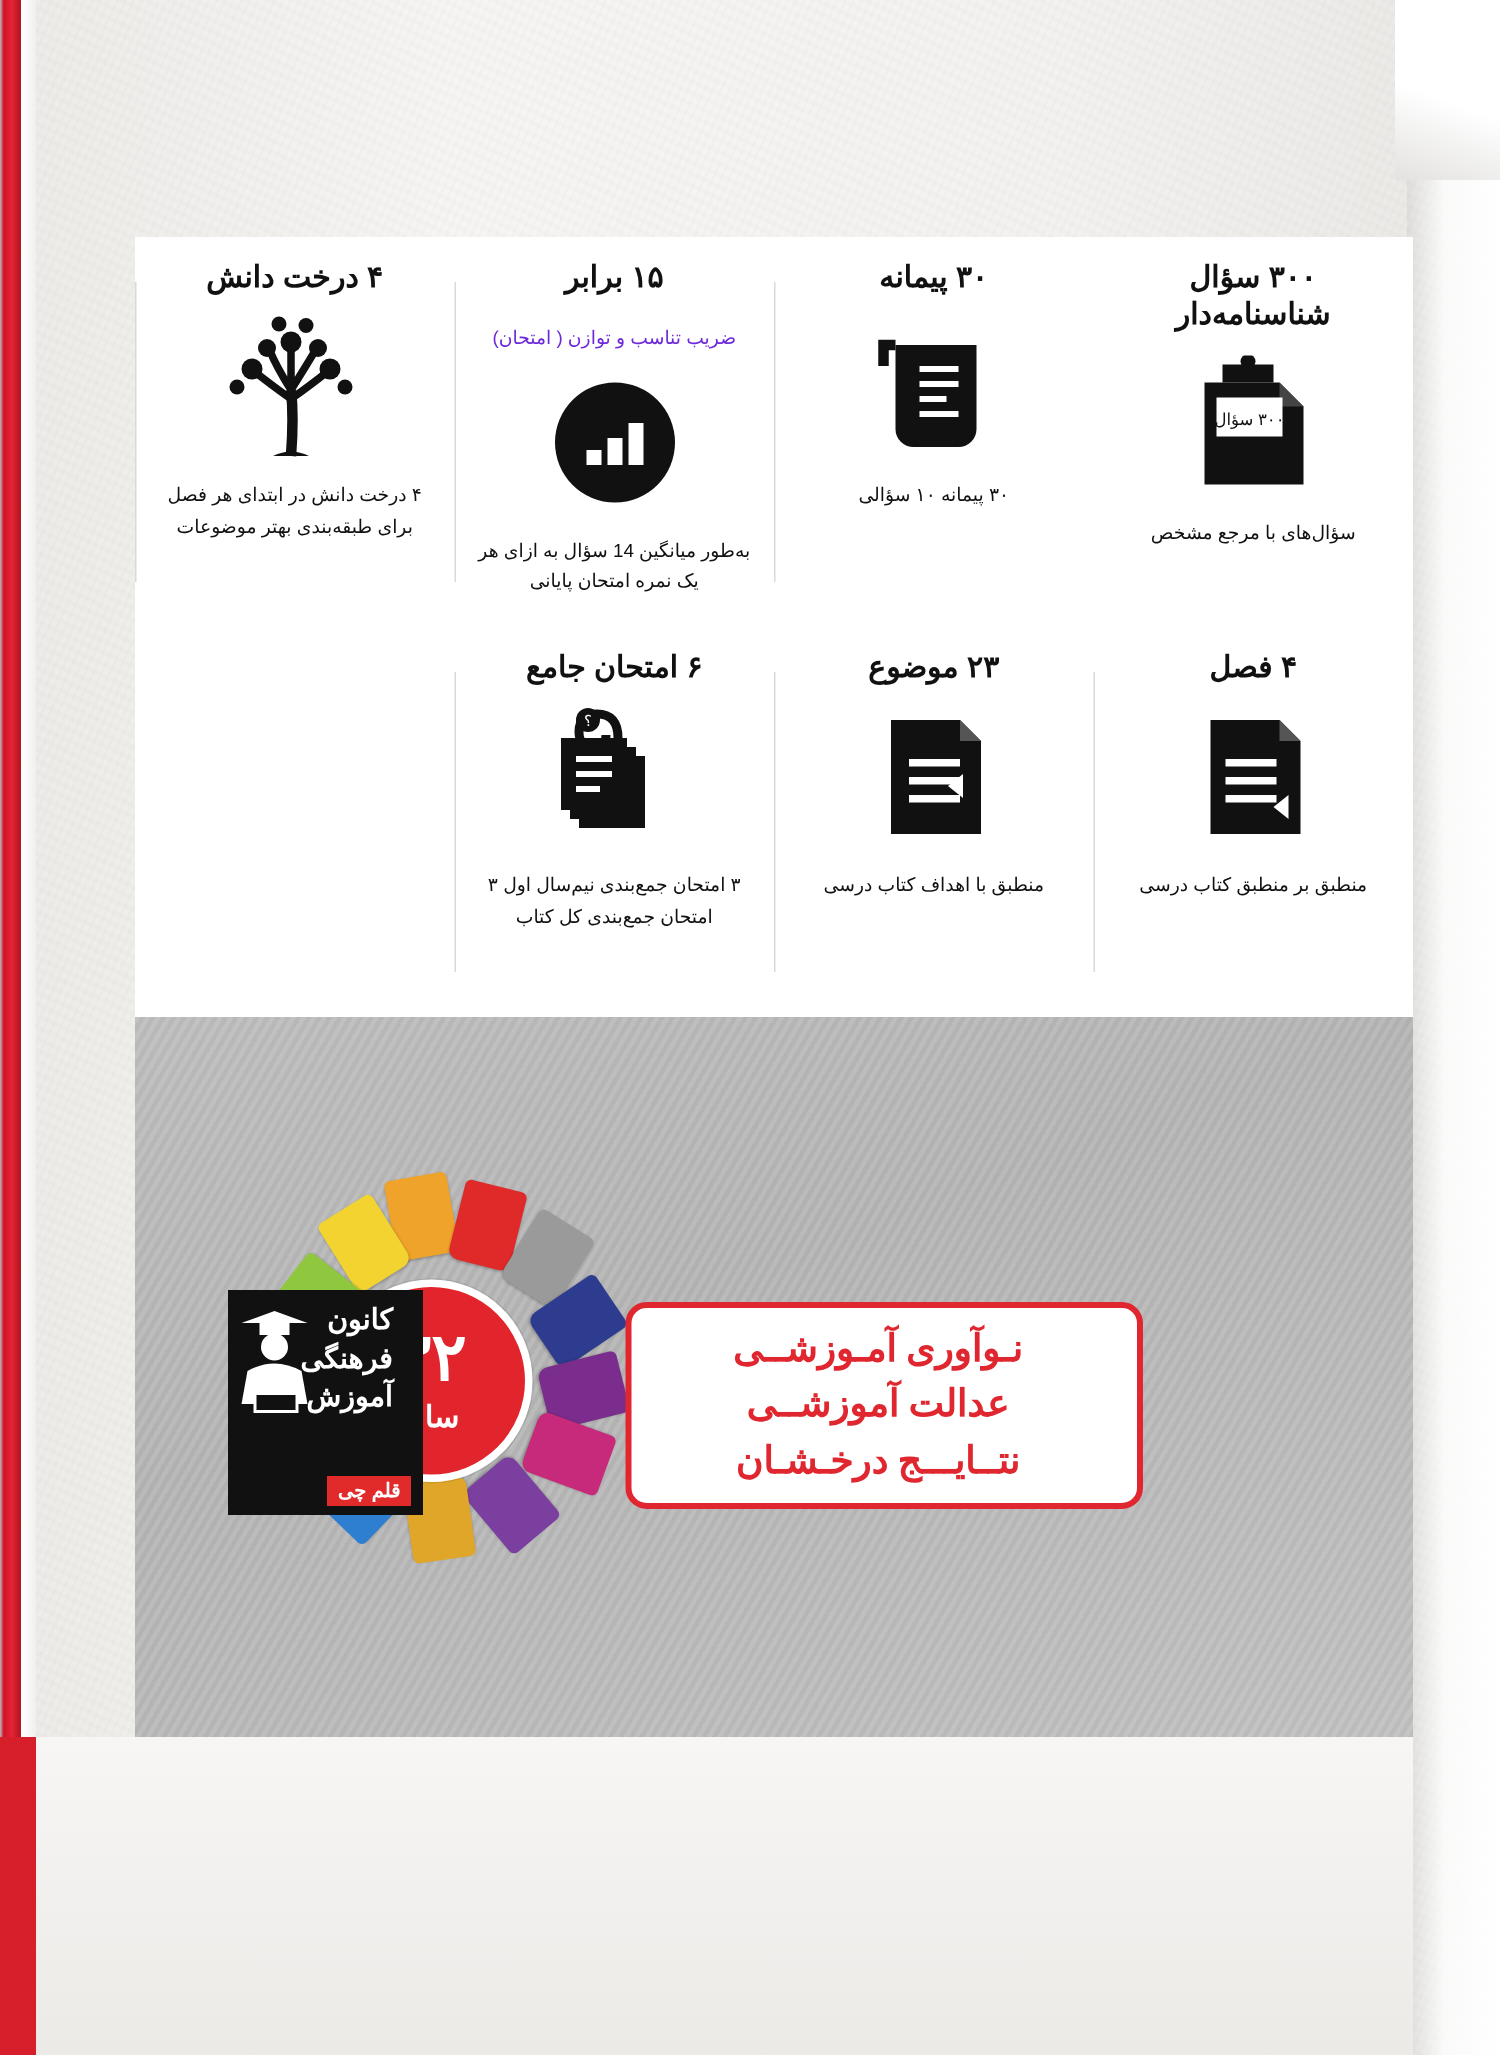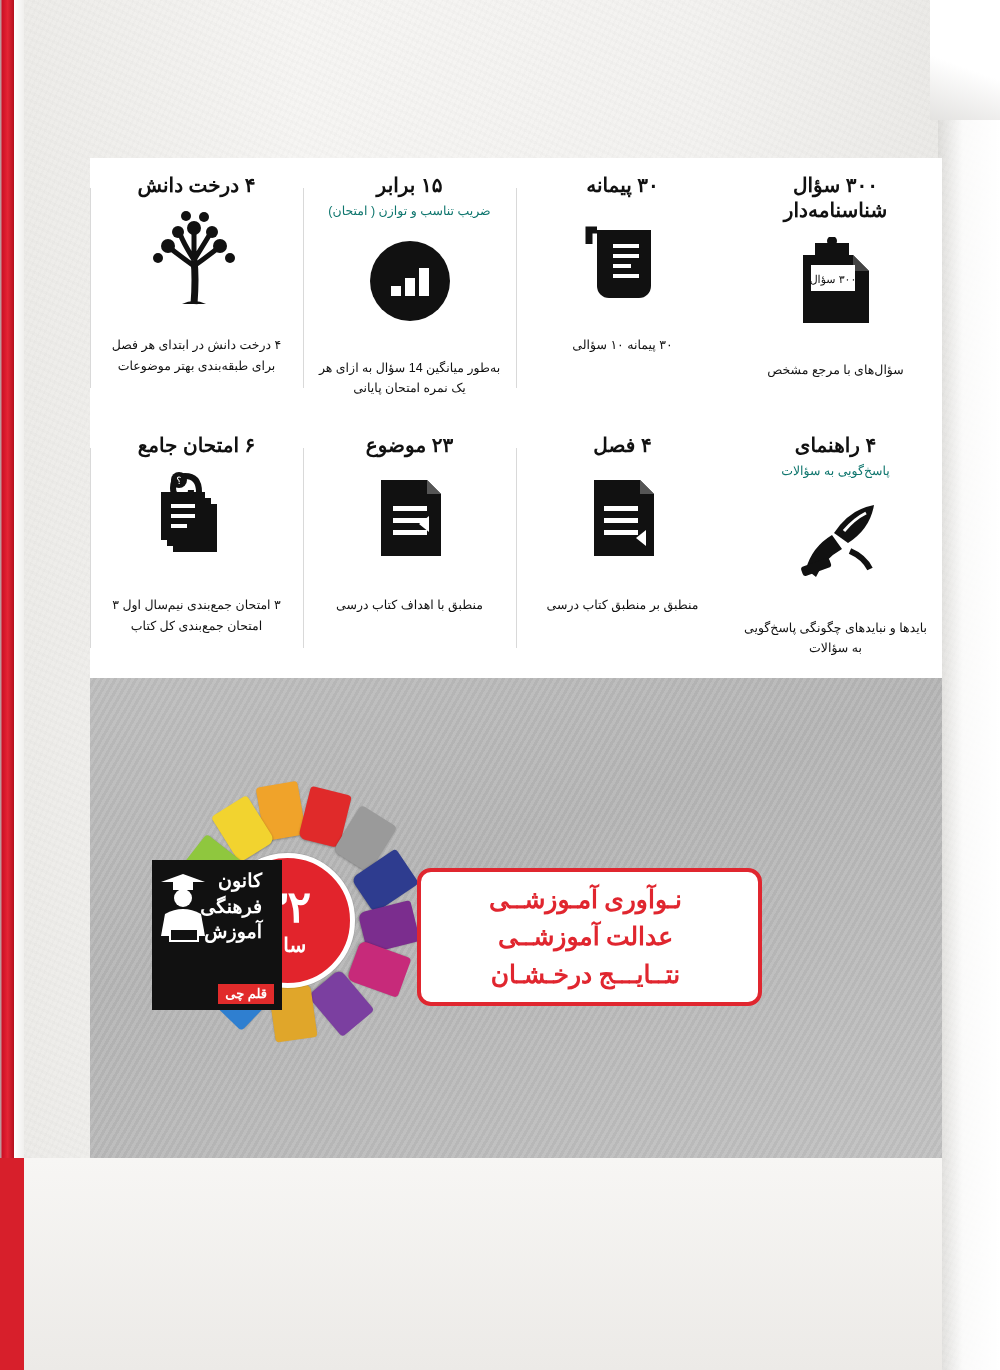--- a/index.html
+++ b/index.html
@@ -67,29 +67,29 @@
   
   .feat.sep-l::after {
     content: ""; position: absolute; left: 0; top: 30px; bottom: 30px;
     width: 1px; background: #d9d9d9;
   }
   .feat-title {
     font-size: 20px; font-weight: bold; line-height: 1.25;
     direction: rtl; letter-spacing: 0px;
   }
   .feat-sub {
-    font-size: 12.5px; line-height: 1.5; direction: rtl; margin-top: 4px;
-    color: #0f766e;
+    font-size: 12.5px; line-height: 1.5; direction: rtl; margin-top: 18px;
+    color: #6d28d9;
   }
   .feat-icon {
     height: 108px; display: flex; align-items: center; justify-content: center;
     margin: 6px 0 8px 0;
   }
   .feat-desc {
-    font-size: 12.5px; line-height: 1.65; direction: rtl; color: #111; margin-top: 15px;
+    font-size: 12.5px; line-height: 1.65; direction: rtl; color: #111;
   }
 
   
   .promo {
     position: absolute;
     left: 90px; top: 678px; width: 852px; height: 480px;
     background: linear-gradient(160deg,#bfbfbf 0%, #b6b6b6 40%, #c2c2c2 100%);
   }
   .promo::before{
     content:""; position:absolute; inset:0;
@@ -227,34 +227,20 @@
             <circle cx="52" cy="20" r="7" fill="#111"></circle>
             <circle cx="44" cy="8" r="5" fill="#111"></circle>
             <circle cx="62" cy="9" r="5" fill="#111"></circle>
             <circle cx="16" cy="50" r="5" fill="#111"></circle>
             <circle cx="88" cy="50" r="5" fill="#111"></circle>
           </svg>
         </div>
         <div class="feat-desc">۴ درخت دانش در ابتدای هر فصل برای طبقه‌بندی بهتر موضوعات</div>
       </div>
 
-      <div class="feat">
-        <div class="feat-title">۴ راهنمای</div>
-        <div class="feat-sub">پاسخ‌گویی به سؤالات</div>
-        <div class="feat-icon">
-          <svg width="96" height="92" viewBox="0 0 96 92">
-            <path d="M18 74 q6 -22 26 -34 l10 14 q-18 10 -26 28 z" fill="#111"></path>
-            <path d="M46 38 q16 -24 40 -28 q-4 24 -26 38 z" fill="#111"></path>
-            <path d="M56 36 q10 -12 22 -18" stroke="#fff" stroke-width="3" fill="none"></path>
-            <rect x="14" y="70" width="30" height="10" rx="3" fill="#111" transform="rotate(-20 20 76)"></rect>
-            <path d="M62 56 q14 6 20 18" stroke="#111" stroke-width="6" fill="none"></path>
-          </svg>
-        </div>
-        <div class="feat-desc">بایدها و نبایدهای چگونگی پاسخ‌گویی به سؤالات</div>
-      </div>
 
       <div class="feat sep-l">
         <div class="feat-title">۴ فصل</div>
         <div class="feat-icon">
           <svg width="86" height="96" viewBox="0 0 86 96">
             <path d="M14 10 h46 l14 14 v62 h-60 z" fill="#111"></path>
             <path d="M60 10 v14 h14 z" fill="#555"></path>
             <rect x="24" y="36" width="34" height="5" fill="#fff"></rect>
             <rect x="24" y="48" width="34" height="5" fill="#fff"></rect>
             <rect x="24" y="60" width="34" height="5" fill="#fff"></rect>

